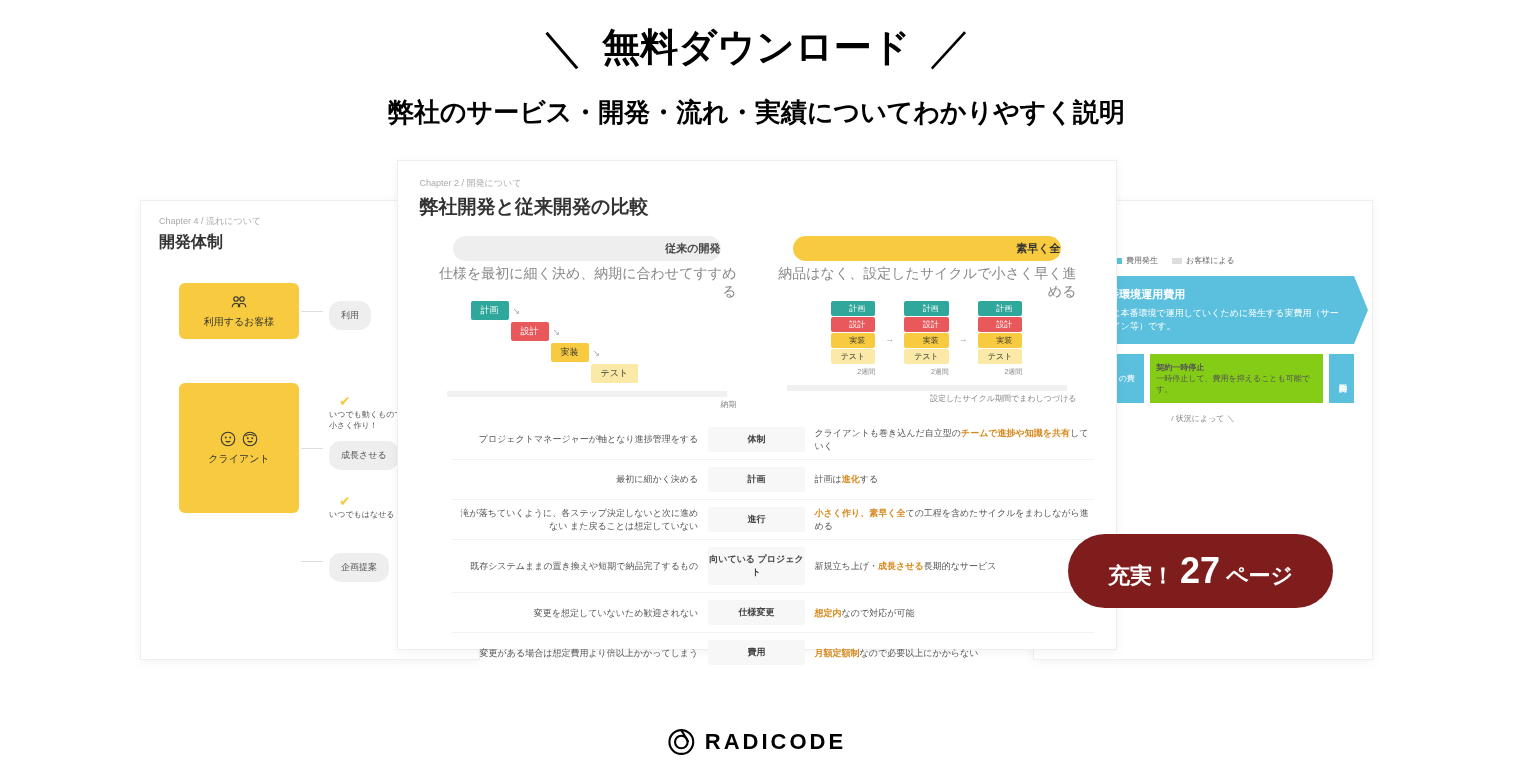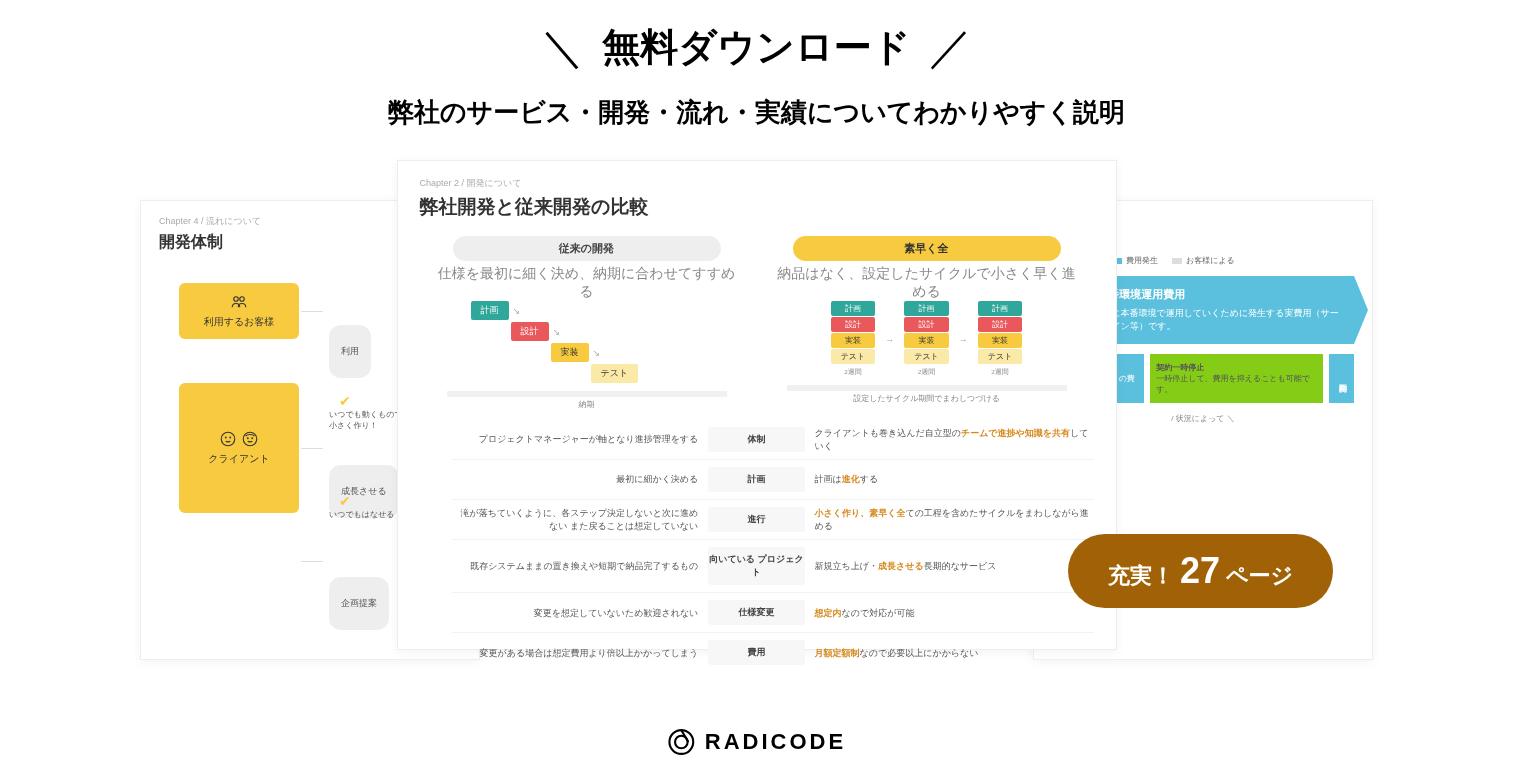--- a/index.html
+++ b/index.html
@@ -99,24 +99,23 @@
   gap: 4px;
 }
 .left-grid { position: relative; height: 380px; }
 .box-customer { width: 120px; height: 56px; position: absolute; left: 20px; top: 20px; }
 .box-client { width: 120px; height: 130px; position: absolute; left: 20px; top: 120px; }
 .pill {
   background: #eee;
   border-radius: 12px;
   font-size: 9px;
   color: #555;
-  padding: 20px 12px;
+  padding: 8px 12px;
   position: absolute;
   white-space: nowrap;
-  margin-top: 24px;
 }
 .p-use { left: 170px; top: 38px; }
 .p-op  { left: 170px; top: 178px; }
 .p-plan{ left: 170px; top: 290px; }
 .check { color: #f7ca3f; font-size: 14px; position: absolute; }
 .c1 { left: 180px; top: 130px; }
 .c2 { left: 180px; top: 230px; }
 .note9 { font-size: 8px; color: #555; position: absolute; white-space: nowrap; }
 .n1 { left: 170px; top: 146px; }
 .n2 { left: 170px; top: 246px; }
@@ -129,21 +128,21 @@
 .conn2 { left: 142px; top: 185px; }
 .conn3 { left: 142px; top: 298px; }
 .icon-faces {
   display: flex;
   gap: 4px;
 }
 .face-svg { width: 18px; height: 18px; }
 
 
 .compare-cols { display: flex; gap: 40px; justify-content: center; margin-bottom: 10px; }
-.col { width: 300px; text-align: center; font-family: Liberation Serif, serif; }
+.col { width: 300px; text-align: right; }
 .col-head {
   border-radius: 14px;
   font-size: 11px;
   font-weight: 600;
   padding: 5px 0;
   margin: 0 16px 4px;
 }
 .col-head.grey { background: #eee; color: #444; }
 .col-head.yellow { background: #f7ca3f; color: #333; }
 .col-sub { font-size: 14px; color: #888; }
@@ -209,21 +208,21 @@
 .rb-cyan { background: #5bc0de; color: #fff; }
 .rb-grey { background: #84cc16; color: #555; }
 .rb-cyan2 { background: #5bc0de; color: #fff; width: 26px; writing-mode: vertical-rl; text-align: center; }
 .situ { font-size: 8px; color: #888; text-align: center; margin-top: 10px; }
 
 
 .badge {
   position: absolute;
   right: 180px;
   bottom: 52px;
-  background: #a16207;
+  background: #7f1d1d;
   color: #fff;
   border-radius: 40px;
   padding: 16px 40px;
   font-size: 22px;
   font-weight: 600;
   z-index: 5;
   display: flex;
   align-items: baseline;
   gap: 6px;
 }

